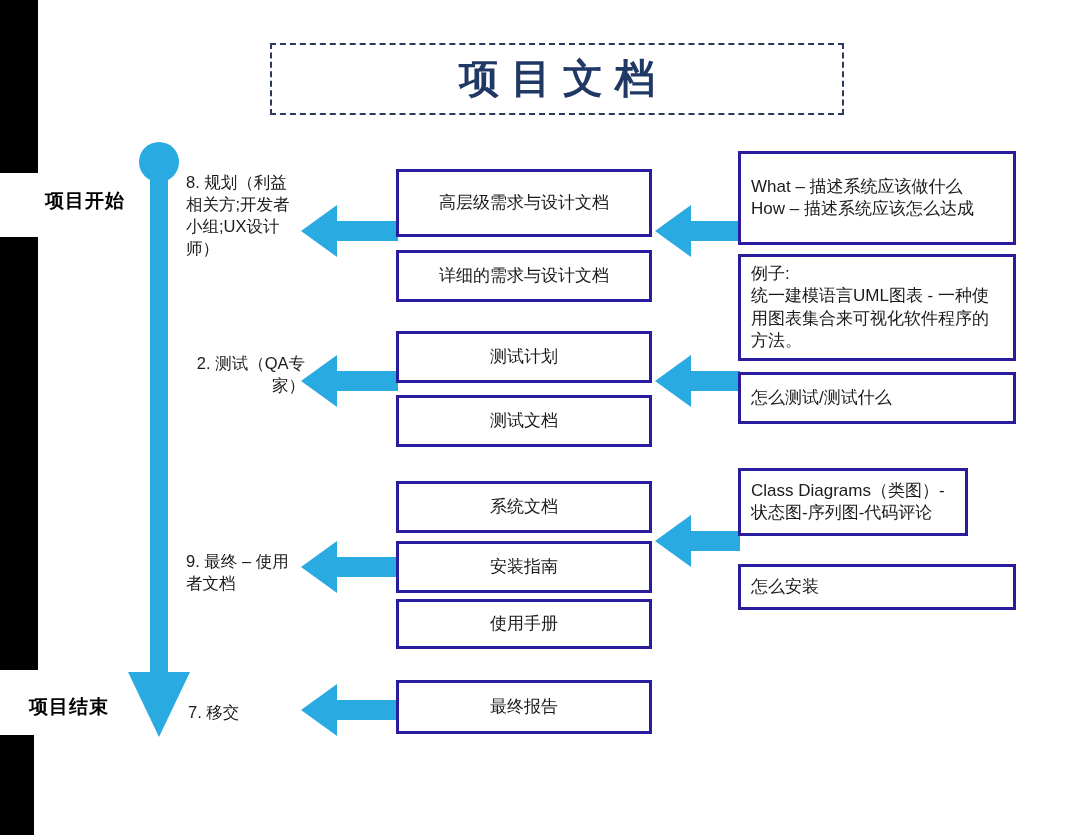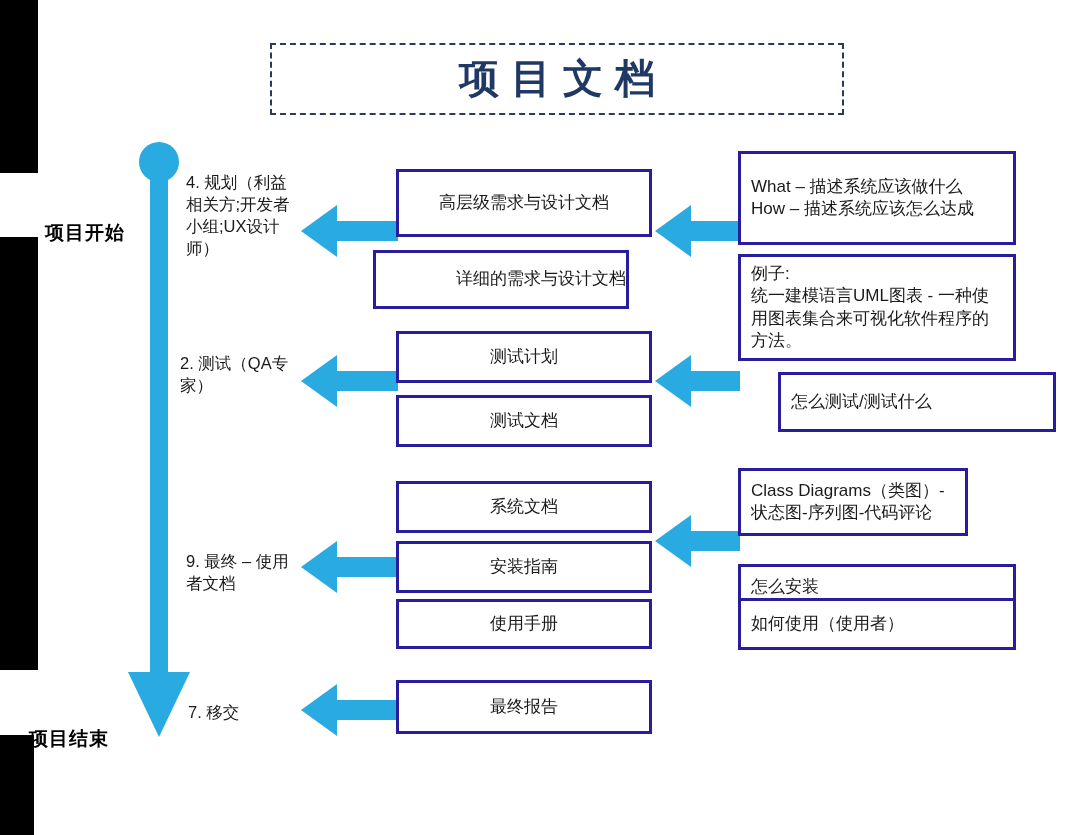--- a/index.html
+++ b/index.html
@@ -58,35 +58,34 @@
   }
 
   
   .milestone {
     position:absolute;
     font-weight:bold;
     font-size:19px;
     color:#000000;
     letter-spacing:1px;
     white-space:nowrap;
-    margin-top:32px;
   }
   .ms-start { left:45px;  top:188px; }
   .ms-end   { left:29px;  top:694px; }
 
   
   .phase {
     position:absolute;
     font-size:16.5px;
     color:#1a1a1a;
     line-height:1.33;
     white-space:pre-line;
   }
   .ph-1 { left:186px; top:172px; width:115px; }
-  .ph-2 { left:180px; top:353px; width:115px; }
+  .ph-2 { left:190px; top:353px; width:115px;text-align:right; }
   .ph-3 { left:186px; top:551px; width:115px; }
   .ph-4 { left:188px; top:702px; width:120px; }
 
   
   .doc-box {
     position:absolute;
     box-sizing:border-box;
     border:3px solid #2a1c9e;
     background:#ffffff;
     display:flex;
@@ -132,21 +131,21 @@
     <div class="title-text">项目文档</div>
   </div>
 
   <div class="tl-knob"></div>
   <div class="tl-shaft"></div>
   <div class="tl-head"></div>
 
   <div class="milestone ms-start">项目开始</div>
   <div class="milestone ms-end">项目结束</div>
 
-  <div class="phase ph-1">4. 规划（利益相关方;开发者小组;UX设计师）</div>
+  <div class="phase ph-1">8. 规划（利益相关方;开发者小组;UX设计师）</div>
   <div class="phase ph-2">2. 测试（QA专家）</div>
   <div class="phase ph-3">9. 最终 – 使用者文档</div>
   <div class="phase ph-4">7. 移交</div>
 
   <div class="arrow-left" style="left:301px; top:205px; width:97px; height:52px;">
     <div class="tail" style="width:62px;"></div>
       <div class="head"></div>
   </div>
   <div class="arrow-left" style="left:301px; top:355px; width:97px; height:52px;">
     <div class="tail" style="width:62px;"></div>
@@ -170,21 +169,21 @@
       <div class="head"></div>
   </div>
   <div class="arrow-left" style="left:655px; top:515px; width:85px; height:52px;">
     <div class="tail" style="width:50px;"></div>
       <div class="head"></div>
   </div>
 
   <div class="doc-box center" style="left:396px; top:169px; width:256px; height:68px;">
     <span class="doc-label">高层级需求与设计文档</span>
   </div>
-  <div class="doc-box center" style="left:373px; top:250px; width:256px; height:59px;justify-content:flex-end;">
+  <div class="doc-box center" style="left:396px; top:250px; width:256px; height:52px;">
     <span class="doc-label">详细的需求与设计文档</span>
   </div>
   <div class="doc-box center" style="left:396px; top:331px; width:256px; height:52px;">
     <span class="doc-label">测试计划</span>
   </div>
   <div class="doc-box center" style="left:396px; top:395px; width:256px; height:52px;">
     <span class="doc-label">测试文档</span>
   </div>
   <div class="doc-box center" style="left:396px; top:481px; width:256px; height:52px;">
     <span class="doc-label">系统文档</span>
@@ -200,26 +199,23 @@
   </div>
 
   <div class="doc-box left" style="left:738px; top:254px; width:278px; height:107px;">
     <span class="doc-label">例子:
 统一建模语言UML图表 - 一种使用图表集合来可视化软件程序的方法。</span>
   </div>
   <div class="doc-box left" style="left:738px; top:151px; width:278px; height:94px;">
     <span class="doc-label">What – 描述系统应该做什么
 How – 描述系统应该怎么达成</span>
   </div>
-  <div class="doc-box left" style="left:738px; top:372px; width:278px; height:60px;margin-left:40px;">
+  <div class="doc-box left" style="left:738px; top:372px; width:278px; height:52px;">
     <span class="doc-label">怎么测试/测试什么</span>
   </div>
   <div class="doc-box left" style="left:738px; top:468px; width:230px; height:68px;">
     <span class="doc-label">Class Diagrams（类图）-状态图-序列图-代码评论</span>
   </div>
   <div class="doc-box left" style="left:738px; top:544px; width:278px; height:46px;margin-top:20px;">
     <span class="doc-label">怎么安装</span>
   </div>
-  <div class="doc-box left" style="left:738px; top:598px; width:278px; height:52px;">
-    <span class="doc-label">如何使用（使用者）</span>
-  </div>
 
 </div>
 
 </body></html>

